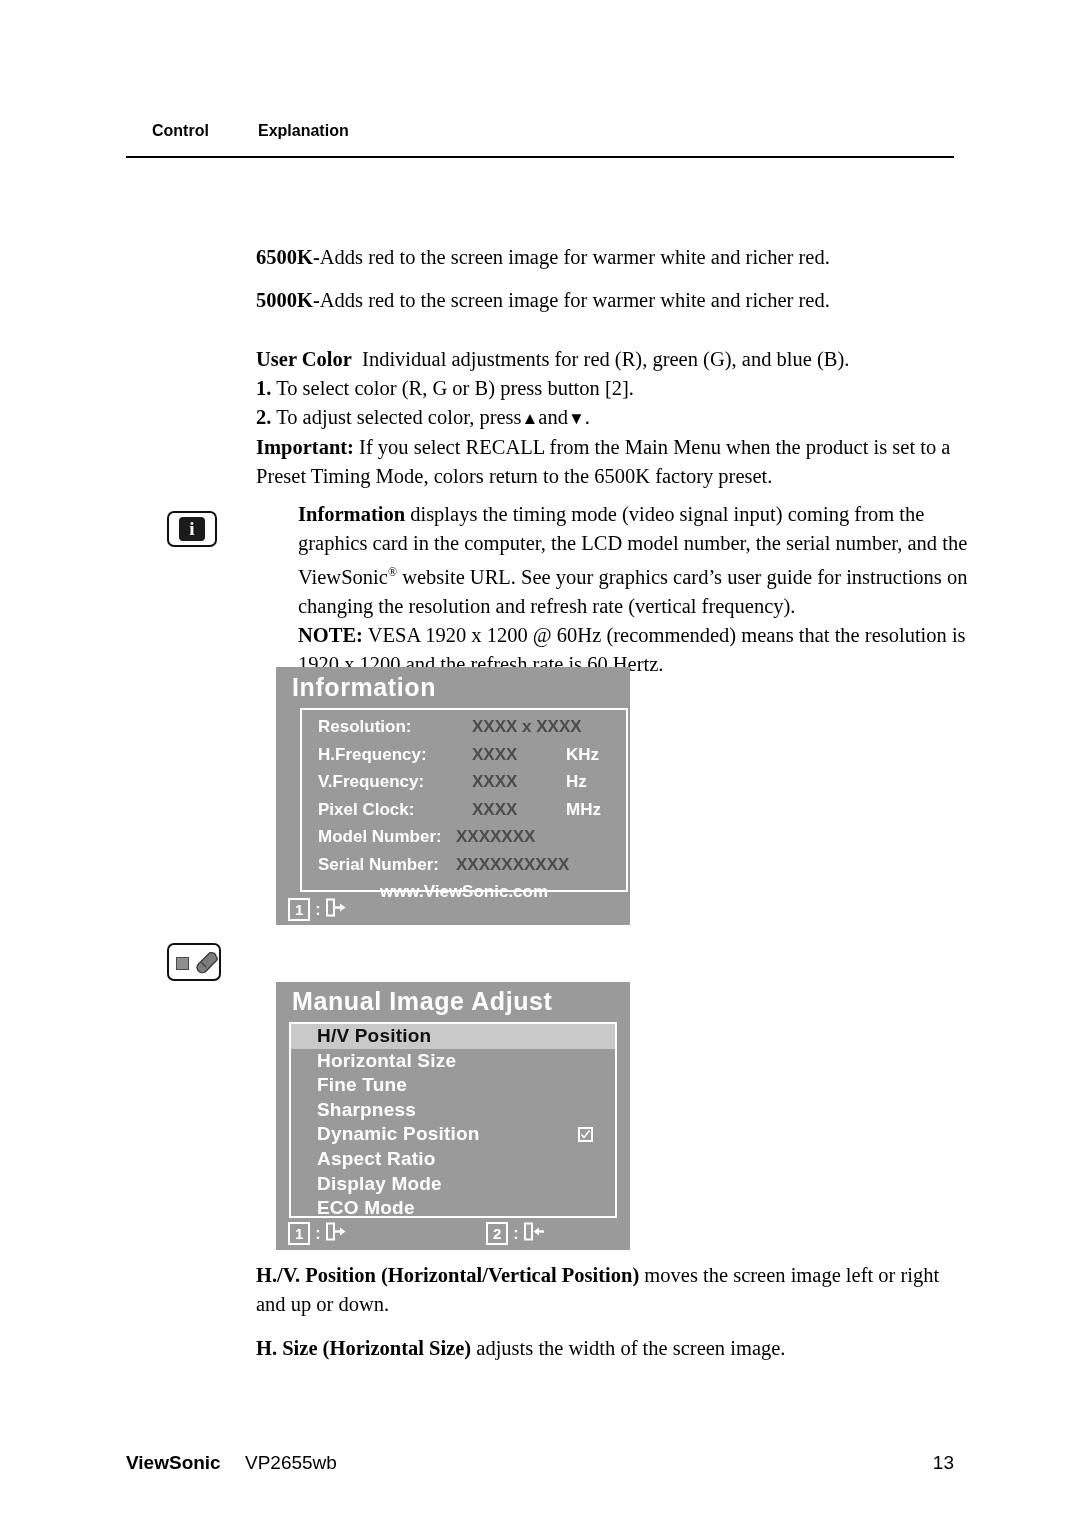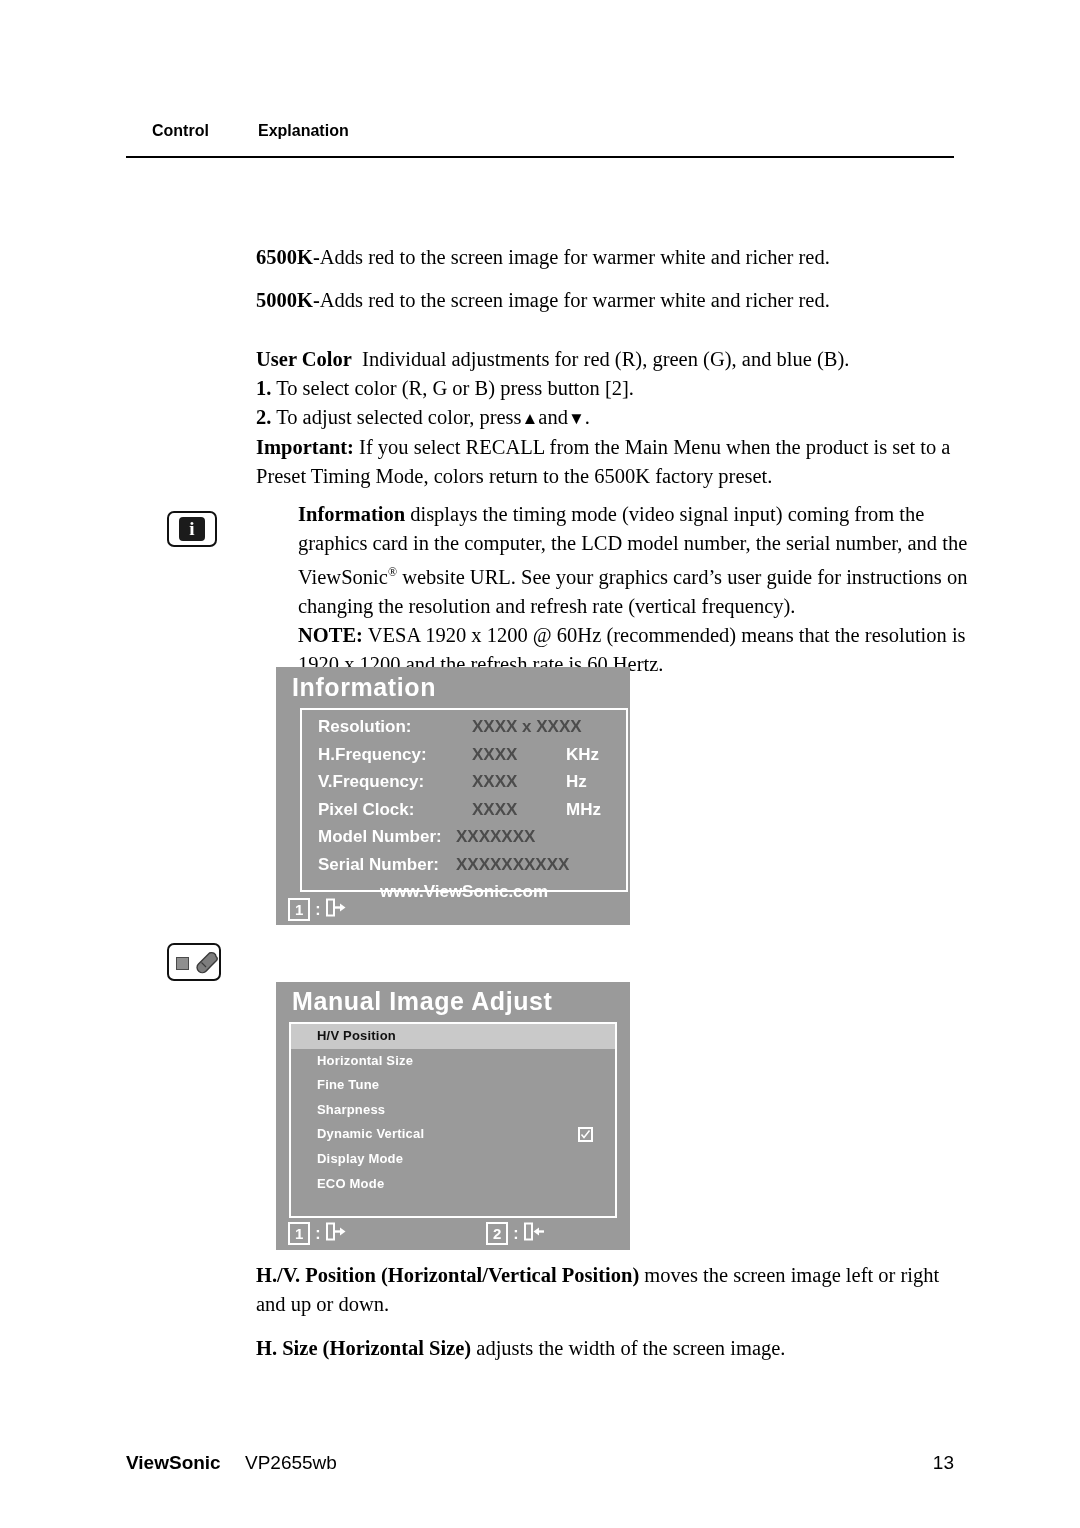--- a/index.html
+++ b/index.html
@@ -265,21 +265,21 @@
   }
   .menu-list {
     position: absolute;
     left: 0; top: 0;
     width: 100%;
   }
   .menu-item {
     position: relative;
     height: 24.6px;
     font-weight: bold;
-    font-size: 13px;
+    font-size: 19px;
     color: #ffffff;
     padding-left: 26px;
     box-sizing: border-box;
     white-space: nowrap;
     line-height: 24.6px;
     letter-spacing: 0.2px;
   }
   .menu-item.selected {
     background: #c9c9c9;
     color: #111111;
@@ -452,27 +452,28 @@
 
   <div class="osd" id="osd-manual">
     <div class="osd-title">Manual Image Adjust</div>
     <div class="osd-inner">
       <div class="menu-list">
         <div class="menu-item selected">H/V Position</div>
         <div class="menu-item">Horizontal Size</div>
         <div class="menu-item">Fine Tune</div>
         <div class="menu-item">Sharpness</div>
         <div class="menu-item">
-          <span>Dynamic Vertical</span>
+          <span>Dynamic Position</span>
           <span class="menu-check">
             <svg width="11" height="11" viewBox="0 0 11 11">
               <path d="M1.5 5.5 L4 8.5 L9.5 1.5" stroke="#ffffff" stroke-width="1.5" fill="none"></path>
             </svg>
           </span>
         </div>
+        <div class="menu-item">Aspect Ratio</div>
         <div class="menu-item">Display Mode</div>
         <div class="menu-item">ECO Mode</div>
       </div>
     </div>
     <div class="osd-footer">
       <div class="keyhint k1">
         <span class="keybox">1</span>
         <span class="keycolon">:</span>
         <span>
           <svg width="21" height="19" viewBox="0 0 21 19">

